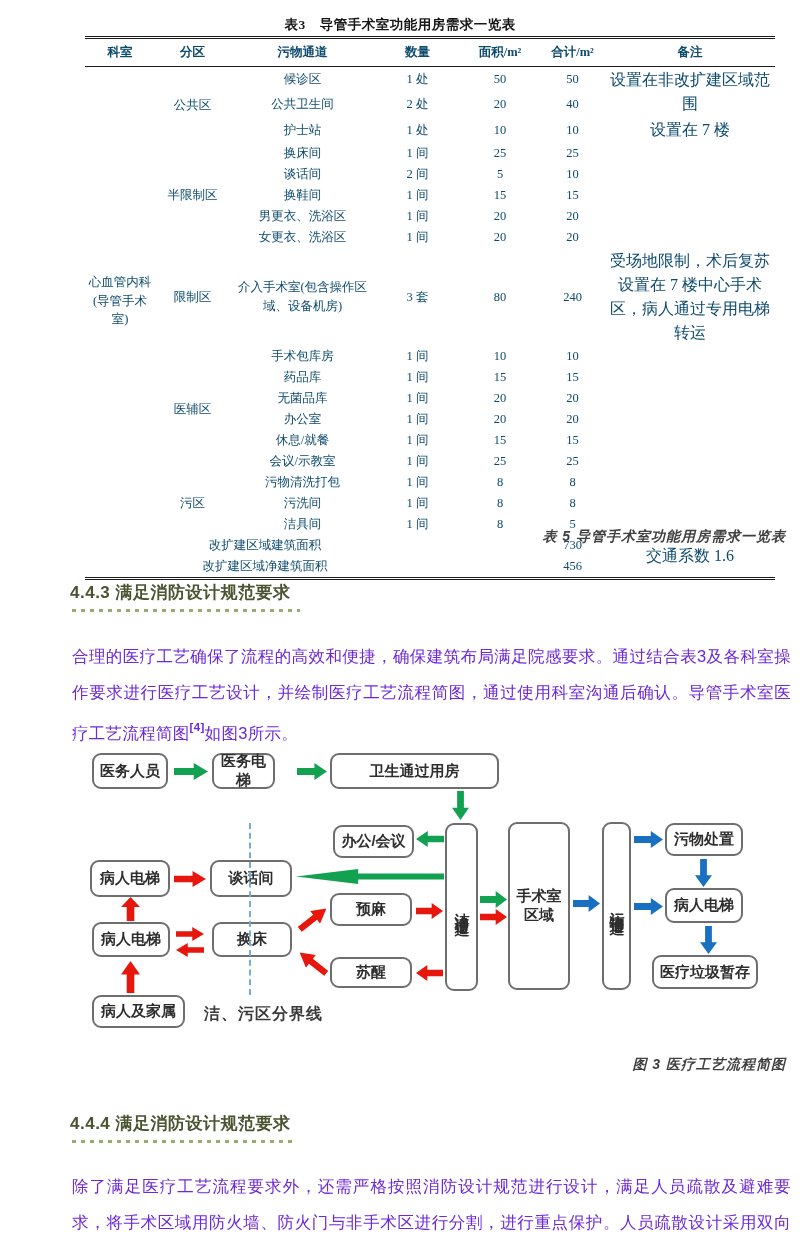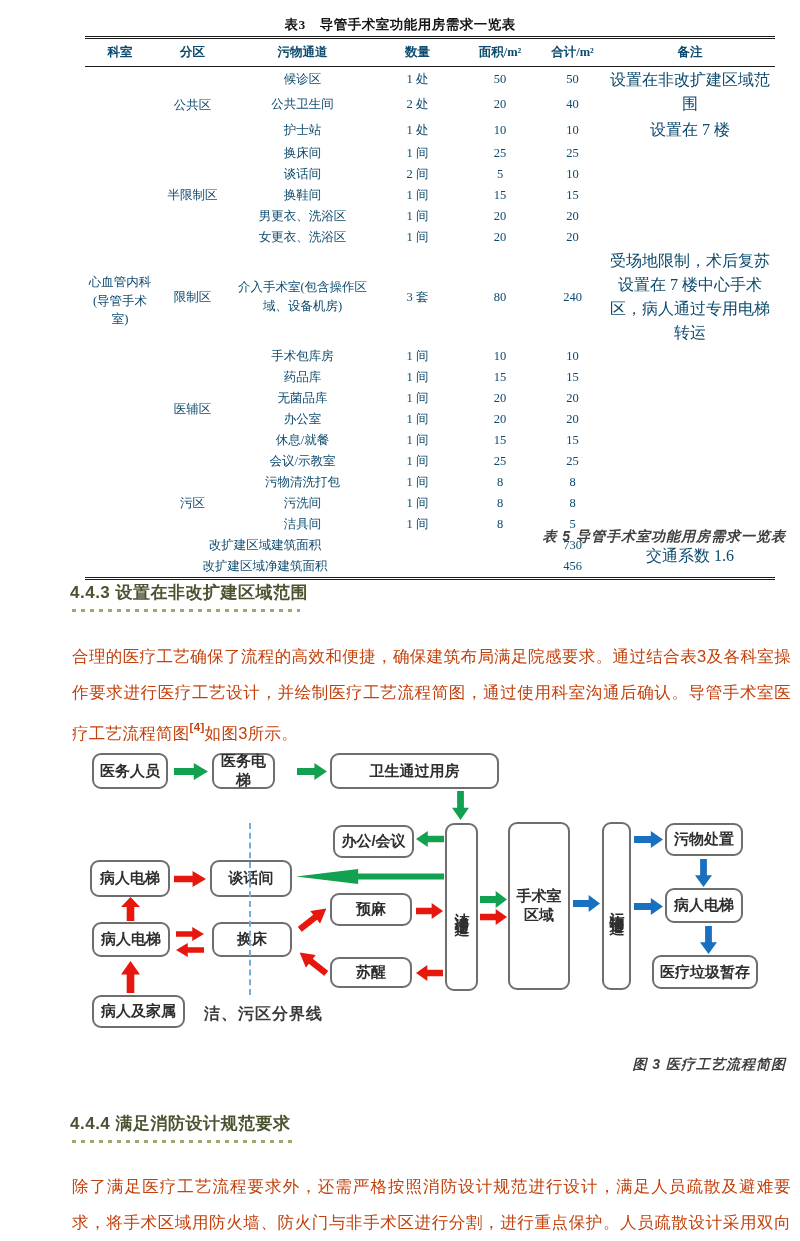--- a/index.html
+++ b/index.html
@@ -17,21 +17,21 @@
   td.dept{white-space:pre-line;line-height:1.9;}
   td.remark{font-size:16px;line-height:1.6;}
   td.sum{padding-left:28px;margin-top:47px;}
   .tbl-caption{position:absolute;top:528px;right:14px;font-style:italic;font-weight:700;
                font-size:14px;color:#3f3f3f;letter-spacing:1px;}
   
   .sec-heading{position:absolute;left:70px;font-size:17px;font-weight:700;color:#4a5430;letter-spacing:.5px;}
   .dotline{position:absolute;left:72px;height:3px;
            background:repeating-linear-gradient(90deg,#9aab6e 0 4px,transparent 4px 9px);}
   .body-text{position:absolute;left:72px;width:719px;margin:0;font-size:16.5px;line-height:36px;
-             color:#c2410c;text-align:justify;letter-spacing:.3px;}
+             color:#6d28d9;text-align:justify;letter-spacing:.3px;}
   .body-text sup{font-size:11.5px;font-weight:600;position:relative;top:-1px;}
   .fig-caption{position:absolute;top:1056px;right:14px;font-style:italic;font-weight:700;
                font-size:14px;color:#3f3f3f;letter-spacing:1px;}
   
   .diagram{position:absolute;left:0;top:745px;width:800px;height:300px;}
   .node{position:absolute;box-sizing:border-box;border:2px solid #6e6e6e;border-radius:9px;background:#fff;
         display:flex;align-items:center;justify-content:center;text-align:center;
         font-size:15px;font-weight:700;color:#2e2e2e;line-height:1.25;padding:2px 4px;}
   .node.v{writing-mode:vertical-rl;text-orientation:upright;letter-spacing:3px;padding:6px 0;}
   .ar{position:absolute;}
@@ -218,21 +218,21 @@
           <td class="sum" colspan="2">改扩建区域净建筑面积</td>
           <td></td>
           <td></td>
           <td>456</td>
         </tr>
       </tbody>
   </table>
 
   <div class="tbl-caption">表 5 导管手术室功能用房需求一览表</div>
 
-  <div class="sec-heading" style="top:581px">4.4.3 设置在非改扩建区域范围</div>
+  <div class="sec-heading" style="top:581px">4.4.3 满足消防设计规范要求</div>
   <div class="dotline" style="top:609px;width:228px"></div>
 
   <p class="body-text" style="top:638px"><span>合理的医疗工艺确保了流程的高效和便捷，确保建筑布局满足院感要求。通过结合表3及各科室操作要求进行医疗工艺设计，并绘制医疗工艺流程简图，通过使用科室沟通后确认。导管手术室医疗工艺流程简图</span><sup>[4]</sup><span>如图3所示。</span></p>
 
   <div class="diagram">
 
     <div class="node" style="left:92px;top:8px;width:76px;height:36px">医务人员</div>
     <div class="node" style="left:212px;top:8px;width:63px;height:36px">医务电梯</div>
     <div class="node" style="left:330px;top:8px;width:169px;height:36px">卫生通过用房</div>
     <div class="node" style="left:333px;top:80px;width:81px;height:33px">办公/会议</div>

